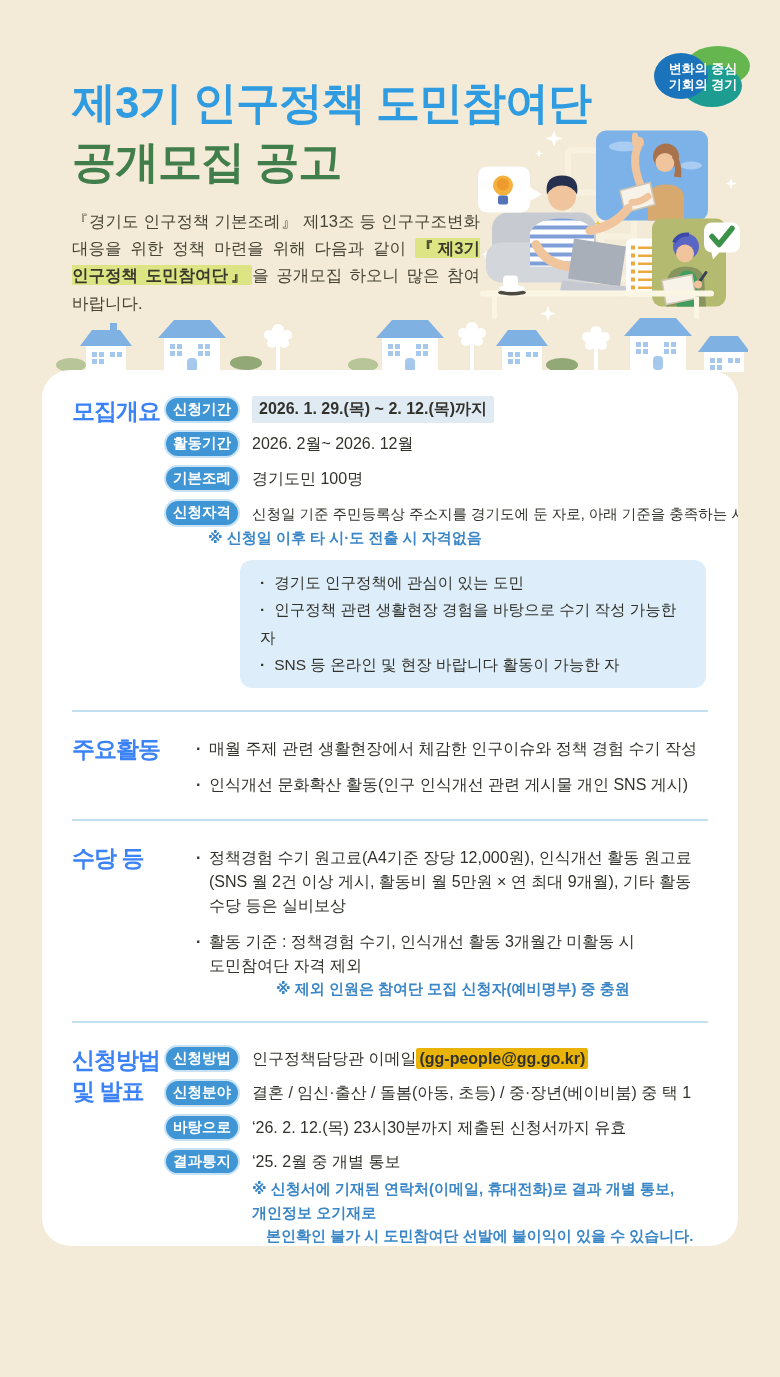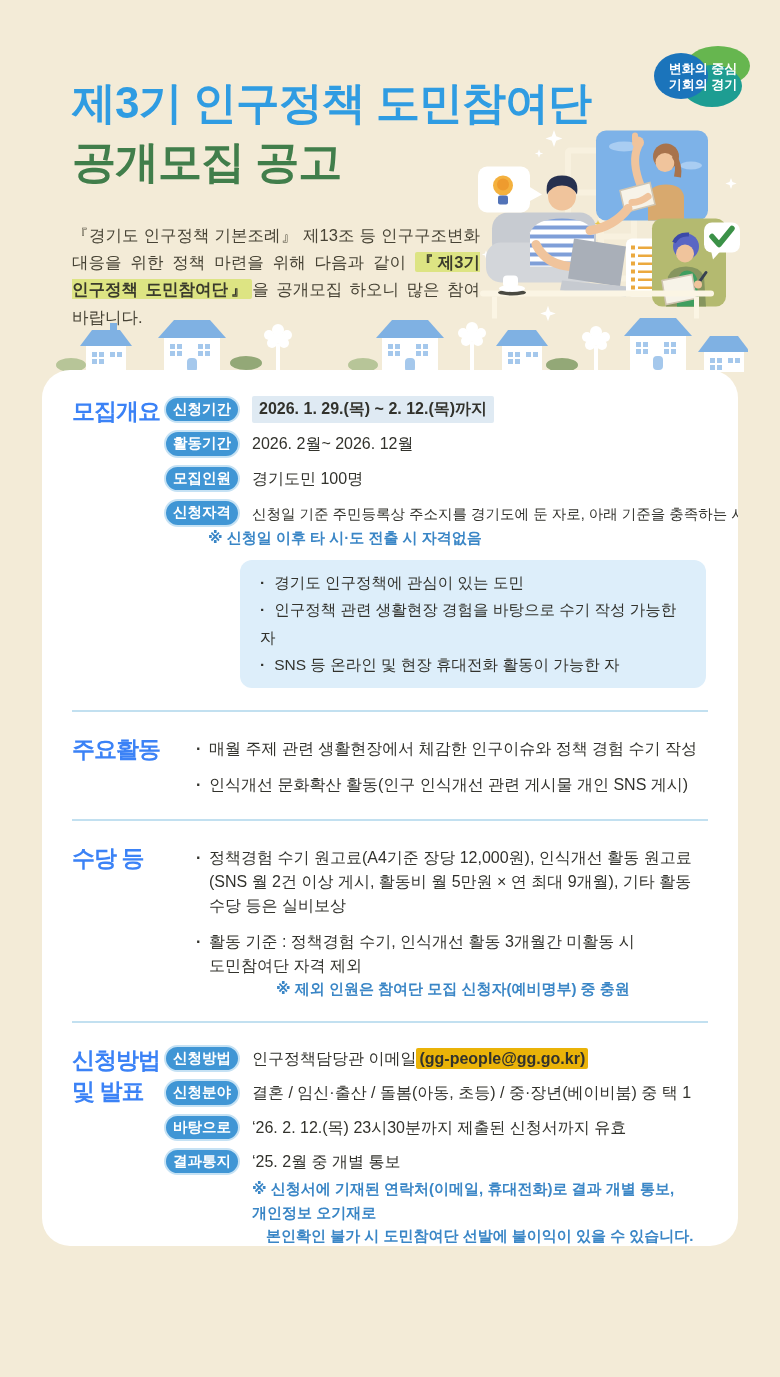--- a/index.html
+++ b/index.html
@@ -5,21 +5,21 @@
   html,body{margin:0;padding:0;}
   body{font-family:"Liberation Sans","DejaVu Sans",sans-serif;}
   .poster{position:relative;width:780px;height:1377px;background:#f3ebd7;overflow:hidden;}
 
   
   .logo{position:absolute;top:44px;right:26px;width:102px;height:66px;}
   .logo svg{width:100%;height:100%;}
   .title{position:absolute;left:72px;top:74px;margin:0;font-weight:800;font-size:44px;line-height:1.34;letter-spacing:-1px;white-space:nowrap;}
   .title .t-blue{display:block;color:#2f9ce2;}
   .title .t-green{display:block;color:#417e4b;}
-  .intro{position:absolute;left:72px;top:222px;width:408px;margin:0;font-size:16.5px;line-height:1.65;color:#474335;text-align:justify;word-break:keep-all;}
+  .intro{position:absolute;left:72px;top:208px;width:408px;margin:0;font-size:16.5px;line-height:1.65;color:#474335;text-align:justify;word-break:keep-all;}
   .intro mark{background:#dde483;color:#3a3a2c;font-weight:700;padding:1px 2px;border-radius:2px;}
   .hero{position:absolute;left:478px;top:126px;width:268px;height:196px;}
   .hero svg{width:100%;height:100%;}
 
   
   .houses{position:absolute;left:48px;top:318px;width:700px;height:54px;}
   .houses svg{width:100%;height:100%;}
 
   
   .card{position:absolute;left:42px;top:370px;width:696px;height:876px;background:#ffffff;border-radius:28px;box-sizing:border-box;padding-top:26px;overflow:hidden;}
@@ -249,32 +249,32 @@
       <div class="sec-body">
         <div class="badge-row">
           <span class="badge">신청기간</span>
           <span class="row-text hl">2026. 1. 29.(목) ~ 2. 12.(목)까지</span>
         </div>
         <div class="badge-row">
           <span class="badge">활동기간</span>
           <span class="row-text">2026. 2월~ 2026. 12월</span>
         </div>
         <div class="badge-row">
-          <span class="badge">모집인원</span>
+          <span class="badge">기본조례</span>
           <span class="row-text">경기도민 100명</span>
         </div>
         <div class="badge-row" style="margin-bottom:0;">
           <span class="badge">신청자격</span>
           <span class="row-text tight">신청일 기준 주민등록상 주소지를 경기도에 둔 자로, 아래 기준을 충족하는 사람</span>
         </div>
         <div class="blue-note">※ 신청일 이후 타 시·도 전출 시 자격없음</div>
         <div class="elig-box">
           <div class="elig-item">경기도 인구정책에 관심이 있는 도민</div>
           <div class="elig-item">인구정책 관련 생활현장 경험을 바탕으로 수기 작성 가능한 자</div>
-          <div class="elig-item">SNS 등 온라인 및 현장 휴대전화 활동이 가능한 자</div>
+          <div class="elig-item">SNS 등 온라인 및 현장 바랍니다 활동이 가능한 자</div>
         </div>
       </div>
     </div>
 
     <div class="divider"></div>
 
     <div class="section">
       <div class="sec-head">주요활동</div>
       <div class="sec-body" style="padding-left:32px;padding-top:3px;">
         <div class="b-item">매월 주제 관련 생활현장에서 체감한 인구이슈와 정책 경험 수기 작성</div>

